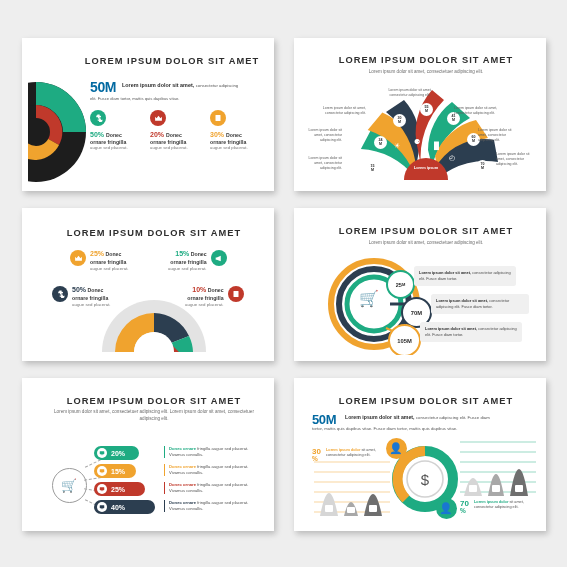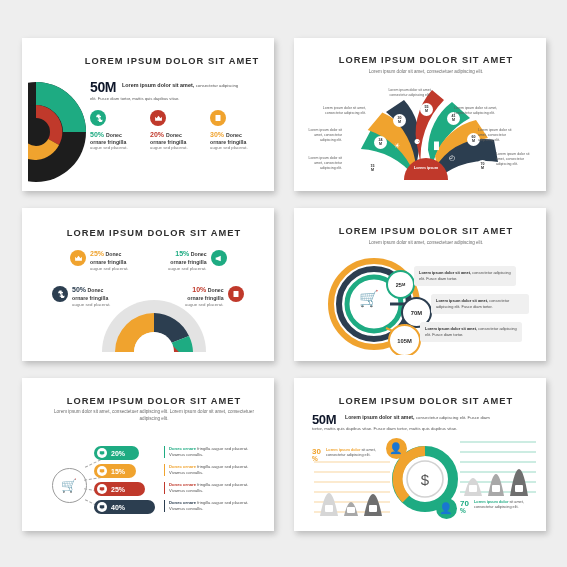--- a/index.html
+++ b/index.html
@@ -47,21 +47,21 @@
     margin:0;
   }
 
   
   .s1 .title{position:absolute;left:46px;top:12px;width:196px;}
   .donut1{
     position:absolute;left:-44px;top:36px;width:104px;height:104px;
   }
   .big50{
     position:absolute;left:62px;top:35px;
-    font-size:14px;font-weight:bold;color:#0f172a;letter-spacing:-0.4px;
+    font-size:14px;font-weight:bold;color:#0369a1;letter-spacing:-0.4px;
   }
   .lead1{
     position:absolute;left:94px;top:38px;width:138px;
     font-size:5.4px;font-weight:bold;color:#2b2b2b;line-height:1.35;
   }
   .lead1 span.thin{font-weight:normal;font-size:4.3px;color:#565656;}
   .sub1{
     position:absolute;left:62px;top:50px;width:172px;
     font-size:4.2px;color:#5a5a5a;line-height:1.4;
   }

